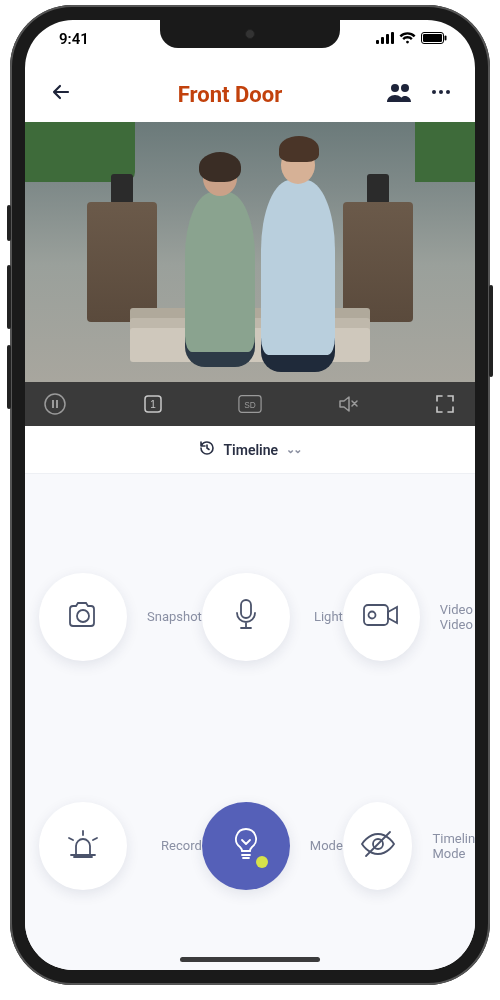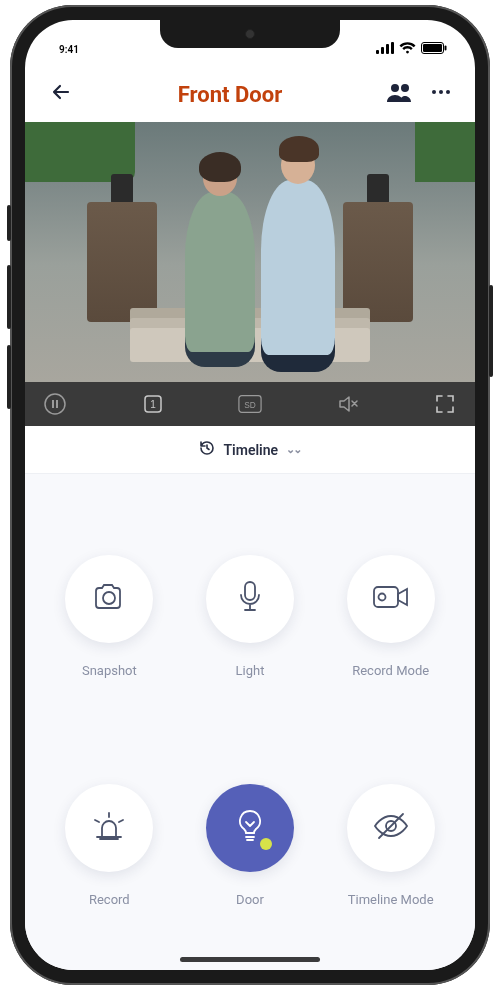--- a/index.html
+++ b/index.html
@@ -49,23 +49,23 @@
   }
   .notch::after{
     content:"";
     width:8px;height:8px;border-radius:50%;
     background:#333;border:1px solid #222;
   }
   .statusbar {
     height: 48px;
     display: flex;
     justify-content: space-between;
-    align-items: center;
+    align-items: flex-start;
     padding: 10px 28px 0 34px;
-    font-size: 10px;
+    font-size: 15px;
     font-weight: 600;
   }
   .status-right { display:flex; align-items:center; gap:5px; }
   .navbar {
     display: flex;
     align-items: center;
     justify-content: space-between;
     padding: 12px 24px 14px;
   }
   .nav-title {
@@ -125,21 +125,21 @@
   .action-grid {
     flex:1;
     background:#f8f9fc;
     display:grid;
     grid-template-columns:repeat(3,1fr);
     grid-template-rows:repeat(2,1fr);
     padding:28px 14px 10px;
     gap:0;
   }
   .action {
-    display:flex;flex-direction:column;align-items:center;justify-content:center;gap:20px;
+    display:flex;align-items:center;justify-content:space-between;gap:20px;
   }
   .action-circle{
     width:88px;height:88px;border-radius:50%;
     background:#fff;
     box-shadow:0 4px 14px rgba(30,40,80,0.10);
     display:flex;align-items:center;justify-content:center;
     color:#4b536b;
   }
   .action-circle.active{ background:#5560b8; color:#fff; position:relative;}
   .action-circle.active::after{content:"";position:absolute;width:12px;height:12px;border-radius:50%;background:#d7e24a;bottom:22px;right:22px;}
@@ -305,21 +305,21 @@
       <div class="action">
         <div class="action-circle">
           <span>
             <svg width="38" height="28" viewBox="0 0 38 28" fill="none" stroke="currentColor" stroke-width="1.8">
                 <rect x="2" y="4" width="24" height="20" rx="4"></rect>
                 <path d="M26 11l9-5v16l-9-5z"></path>
                 <circle cx="10" cy="14" r="3.5"></circle>
               </svg>
           </span>
         </div>
-        <span class="action-label">Record Mode</span>
+        <span class="action-label">Video Video</span>
       </div>
 
       <div class="action">
         <div class="action-circle">
           <span>
             <svg width="36" height="32" viewBox="0 0 36 32" fill="none" stroke="currentColor" stroke-width="1.8" stroke-linecap="round">
                 <path d="M11 27v-9a7 7 0 0114 0v9M6 27h24M9 29h18"></path>
                 <path d="M4 10l4 2M32 10l-4 2M18 3v4"></path>
               </svg>
           </span>
@@ -329,21 +329,21 @@
 
       <div class="action">
         <div class="action-circle active">
           <span>
             <svg width="28" height="34" viewBox="0 0 28 34" fill="none" stroke="currentColor" stroke-width="1.8" stroke-linecap="round">
                 <path d="M14 2a10 10 0 00-6 18c1 1 2 2 2 4h8c0-2 1-3 2-4a10 10 0 00-6-18zM10 28h8M11 31h6"></path>
                 <path d="M10 13l4 4 4-4" stroke-linejoin="round"></path>
               </svg>
           </span>
         </div>
-        <span class="action-label">Door</span>
+        <span class="action-label">Mode</span>
       </div>
 
       <div class="action">
         <div class="action-circle">
           <span>
             <svg width="36" height="28" viewBox="0 0 36 28" fill="none" stroke="currentColor" stroke-width="1.8" stroke-linecap="round">
                 <path d="M2 14s6-10 16-10 16 10 16 10-6 10-16 10S2 14 2 14z"></path>
                 <circle cx="18" cy="14" r="5"></circle>
                 <path d="M6 26L30 2"></path>
               </svg>

